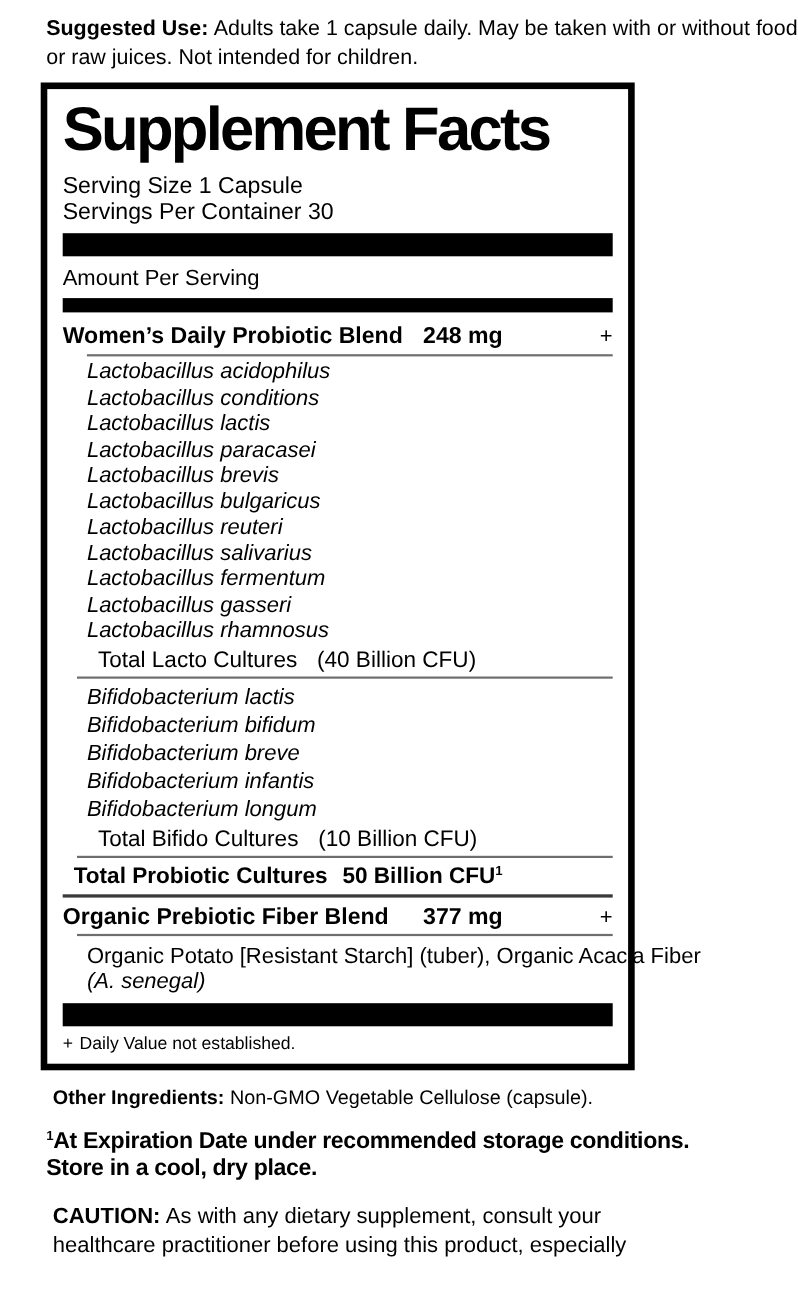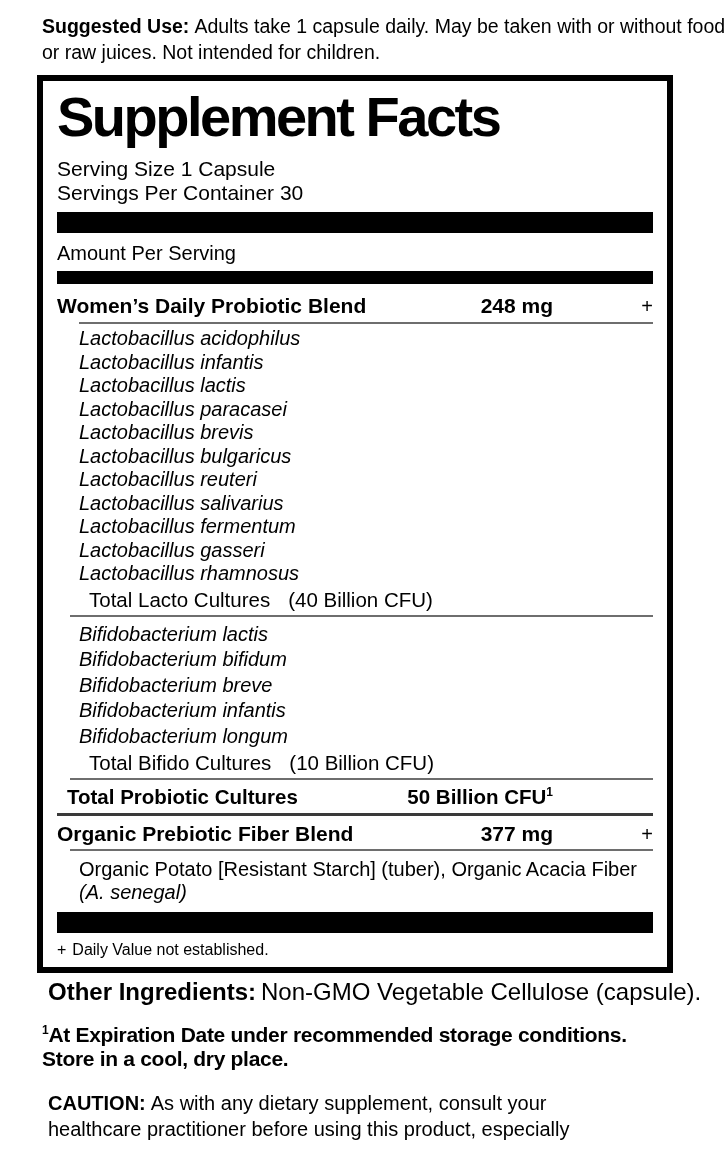--- a/index.html
+++ b/index.html
@@ -28,21 +28,21 @@
   .intro {
     margin: 13px 0 0 42px;
     font-size: 19.5px;
     line-height: 26px;
   }
   .intro .bold-label { font-weight: bold; margin-right: 5px; }
 
   
   .panel {
     margin: 10px 0 0 37px;
-    width: 636px;
+    width: 540px;
     border: 6px solid var(--text);
     background: var(--background);
     padding: 4px 14px 8px 14px;
   }
   .panel-title {
     font-size: 56px;
     line-height: 60px;
     font-weight: bold;
     letter-spacing: -2.5px;
     margin-top: 2px;
@@ -107,22 +107,22 @@
   }
   .fiber-ingredients .italic { font-style: italic; }
   .dv-footnote {
     margin-top: 8px;
     font-size: 16px;
   }
   .dv-footnote .sym { margin-right: 6px; }
 
   
   .other-ingredients {
-    margin: 5px 0 0 48px;
-    font-size: 24px;
+    margin: 15px 0 0 48px;
+    font-size: 18px;
   }
   .other-ingredients .bold-label { font-weight: bold; margin-right: 5px; }
   .storage-note {
     margin: 17px 0 0 42px;
     font-size: 21px;
     font-weight: bold;
     line-height: 24px;
     letter-spacing: -0.3px;
   }
   .caution {
@@ -161,21 +161,21 @@
 
     <div class="row row-blend">
       <span class="name nowrap">Women’s Daily Probiotic Blend</span>
       <span class="amount">248 mg</span>
       <span class="dv">+</span>
     </div>
     <div class="rule rule-under-blend"></div>
 
     <ul class="species-list">
       <li class="nowrap">Lactobacillus acidophilus</li>
-      <li class="nowrap">Lactobacillus infantis</li>
+      <li class="nowrap">Lactobacillus conditions</li>
       <li class="nowrap">Lactobacillus lactis</li>
       <li class="nowrap">Lactobacillus paracasei</li>
       <li class="nowrap">Lactobacillus brevis</li>
       <li class="nowrap">Lactobacillus bulgaricus</li>
       <li class="nowrap">Lactobacillus reuteri</li>
       <li class="nowrap">Lactobacillus salivarius</li>
       <li class="nowrap">Lactobacillus fermentum</li>
       <li class="nowrap">Lactobacillus gasseri</li>
       <li class="nowrap">Lactobacillus rhamnosus</li>
     </ul>

